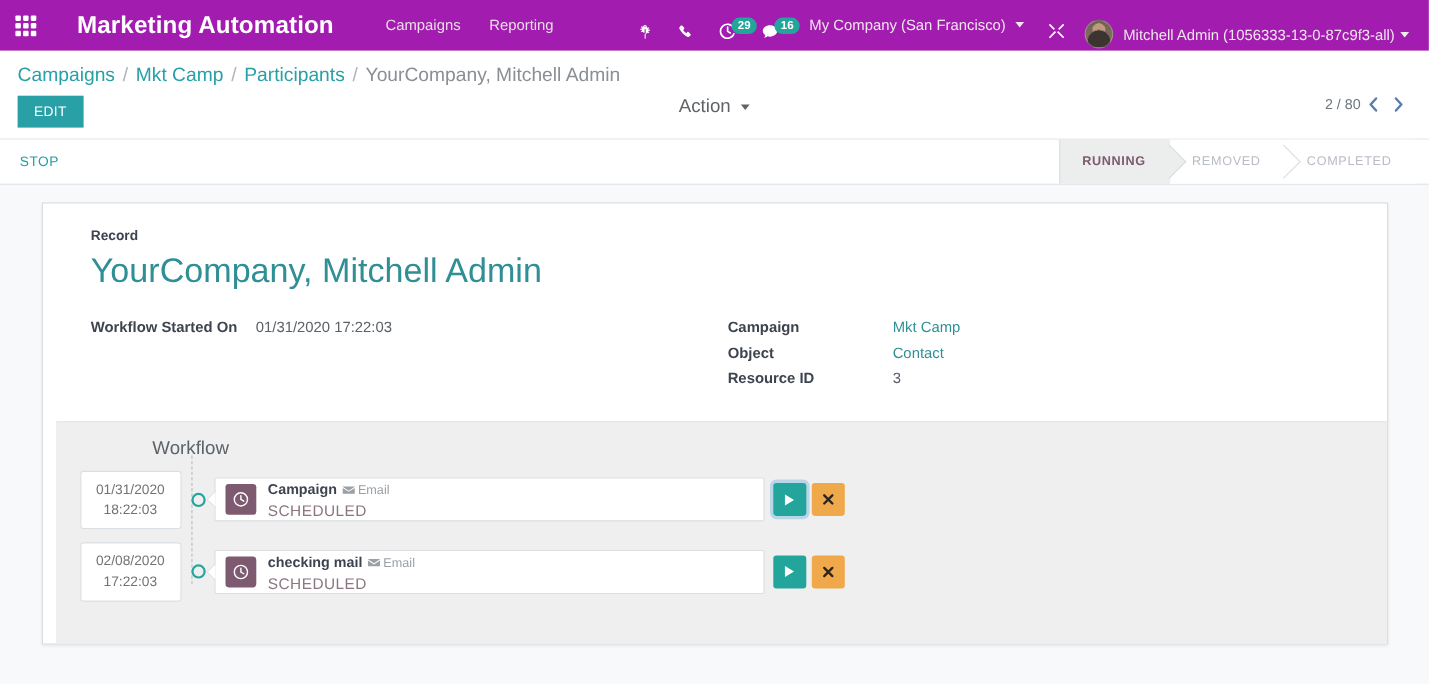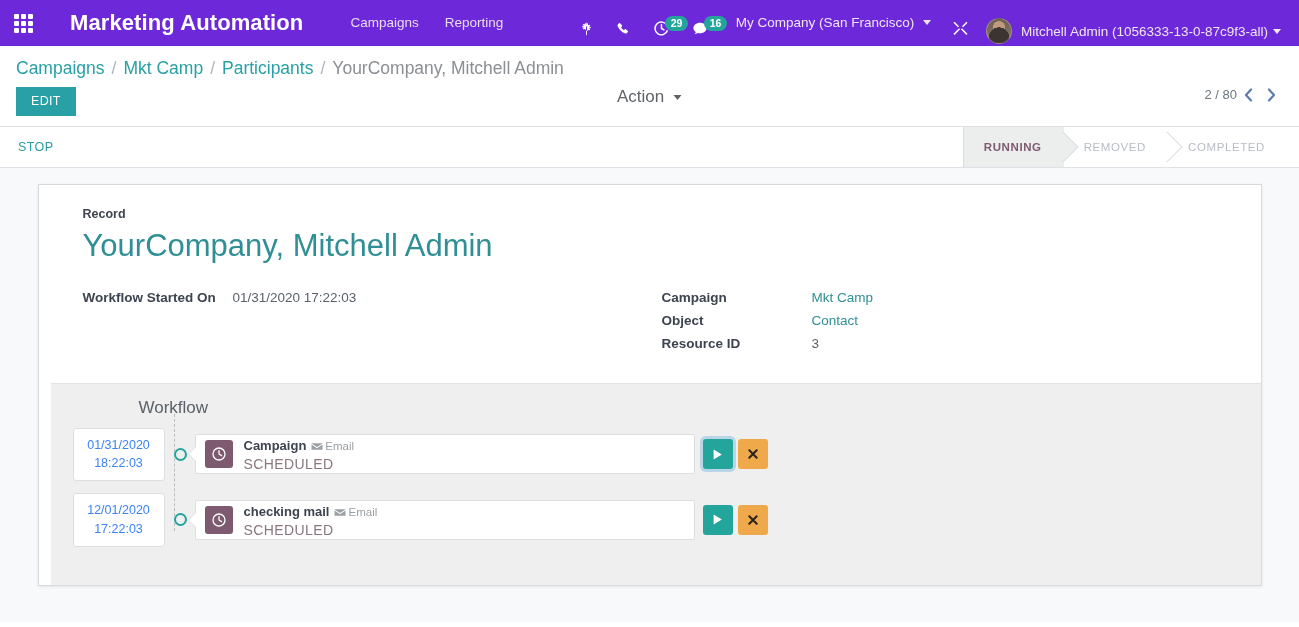--- a/index.html
+++ b/index.html
@@ -9,21 +9,21 @@
     height: 627px;
     overflow: hidden;
     background: #ffffff;
     font-family: "Liberation Sans", sans-serif;
     -webkit-font-smoothing: antialiased;
   }
 
   
   .navbar {
     height: 46px;
-    background: #6d28d9;
+    background: #a21caf;
     display: flex;
     align-items: center;
     color: #f3eaf0;
     position: relative;
   }
   .apps-grid {
     width: 46px;
     height: 46px;
     display: flex;
     align-items: center;
@@ -328,21 +328,21 @@
     position: relative;
   }
   .wf-date {
     width: 92px;
     flex: none;
     background: #ffffff;
     border: 1px solid #dcdfe2;
     border-radius: 3px;
     text-align: center;
     font-size: 12.5px;
-    color: #3b82f6;
+    color: #737373;
     padding: 7px 2px;
     line-height: 1.5;
     white-space: nowrap;
   }
   .wf-dot {
     width: 13px; height: 13px;
     border-radius: 50%;
     border: 2px solid #24a59c;
     background: #efefef;
     margin: 0 8px 0 9px;
@@ -628,21 +628,21 @@
             <button class="wf-btn cancel">
               <svg width="12" height="12" viewBox="0 0 12 12" fill="none" stroke="currentColor" stroke-width="2.1" stroke-linecap="round">
                   <path d="M2.3 2.3 9.7 9.7M9.7 2.3 2.3 9.7"></path>
                 </svg>
             </button>
           </div>
         </div>
 
         <div class="wf-row">
           <div class="wf-date">
-            <div>12/01/2020</div>
+            <div>02/08/2020</div>
             <div>17:22:03</div>
           </div>
           <div class="wf-dot"></div>
           <div class="wf-card">
             <div class="wf-icon">
               <svg width="16" height="16" viewBox="0 0 16 16" fill="none" stroke="currentColor" stroke-width="1.3">
                 <circle cx="8" cy="8" r="6"></circle>
                 <path d="M8 4.6V8l2.6 1.6" stroke-linecap="round"></path>
               </svg>
             </div>

